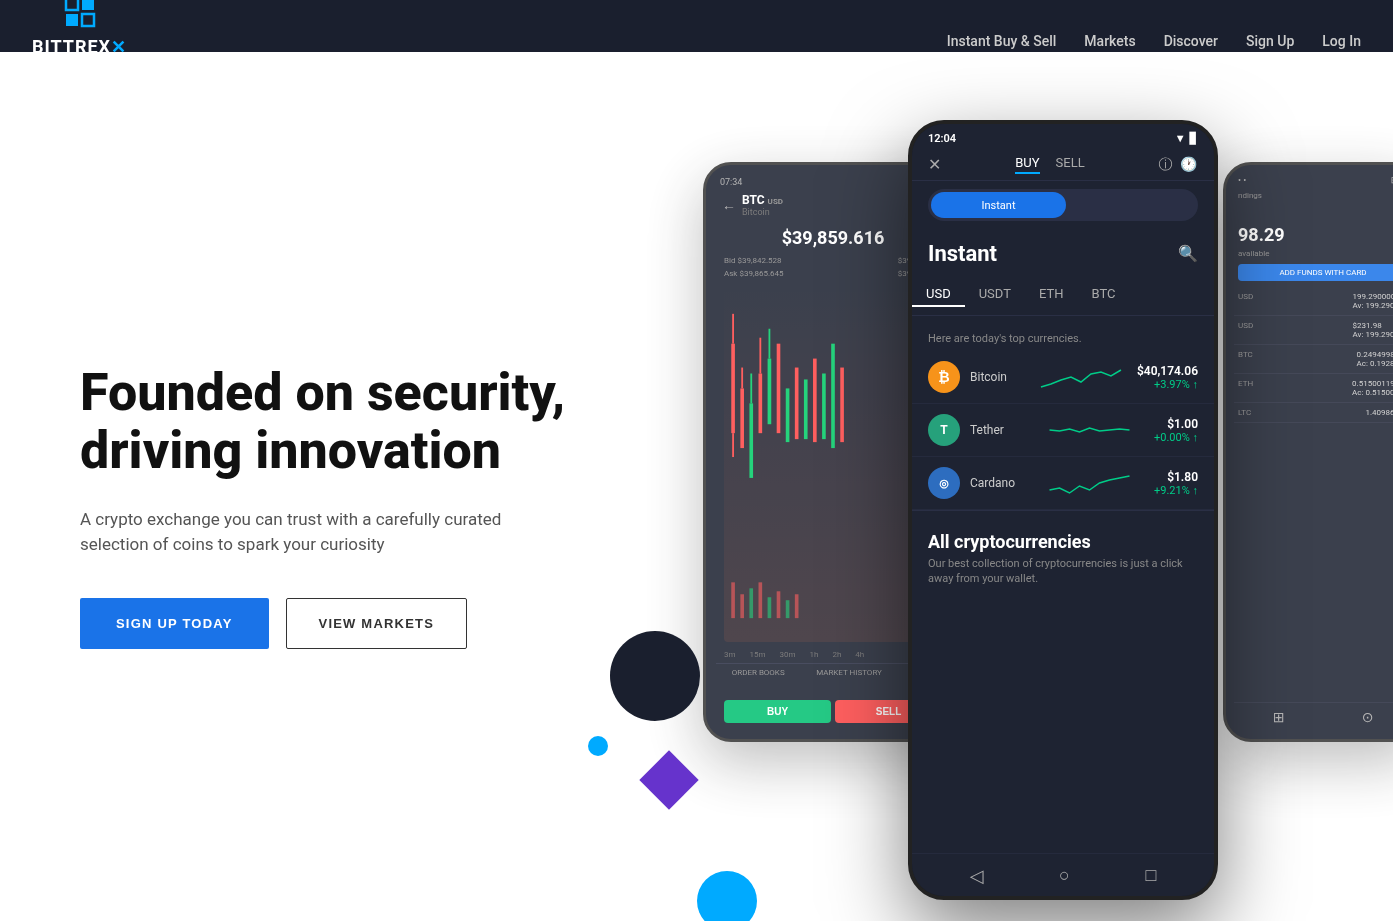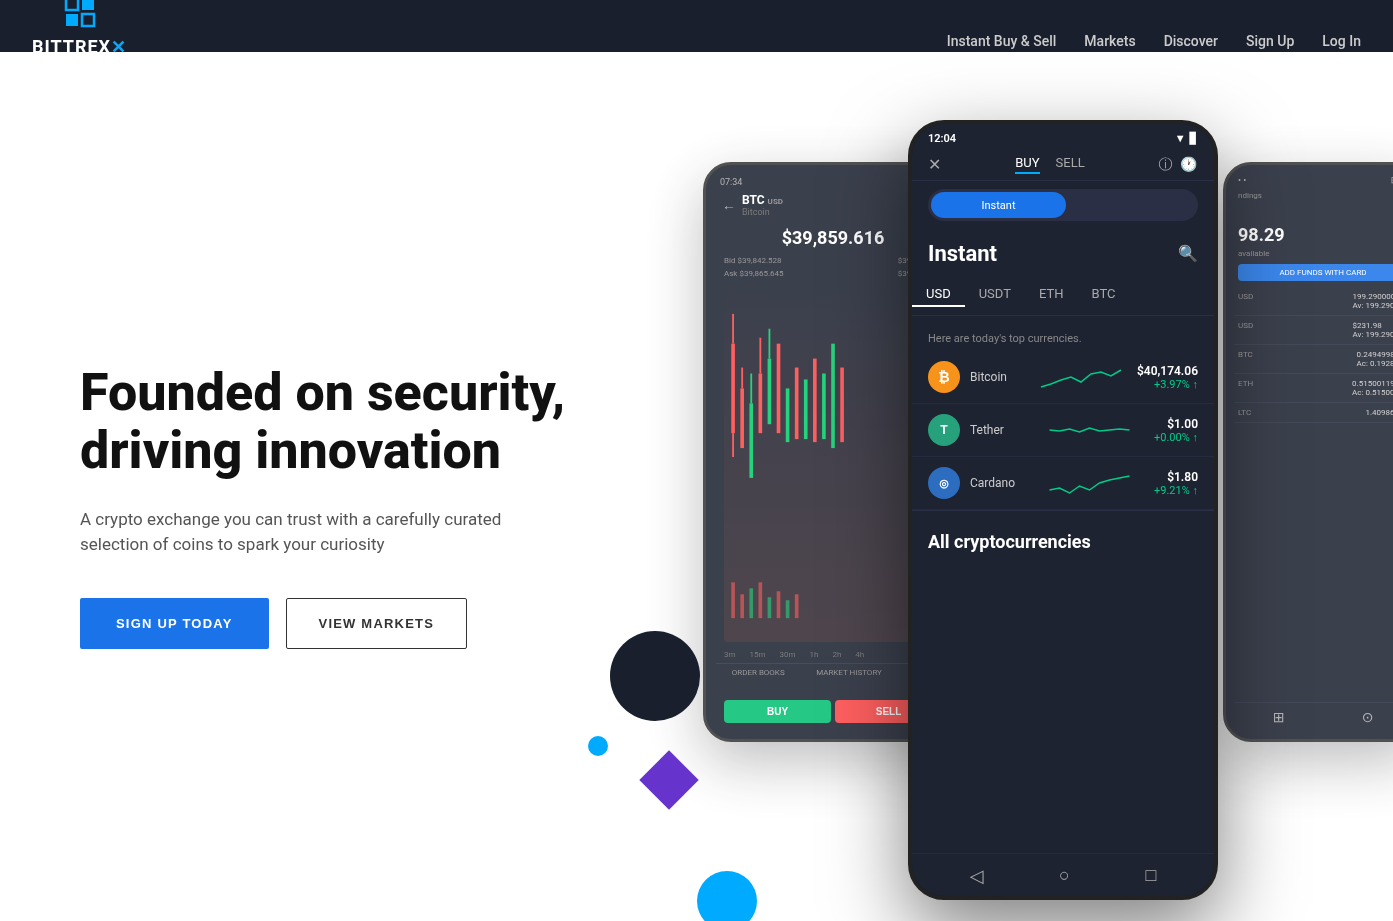--- a/index.html
+++ b/index.html
@@ -577,20 +577,21 @@
             <polyline points="0,22 10,20 20,25 30,18 40,22 50,15 60,12 70,10 80,8" fill="none" stroke="#00cc88" stroke-width="1.5"></polyline>
           </svg>
           <div class="coin-values">
             <div class="coin-price">$1.80</div>
             <div class="coin-change">+9.21% ↑</div>
           </div>
         </div>
 
         <div class="all-crypto">
           <div class="all-crypto-title">All cryptocurrencies</div>
+          <div class="all-crypto-sub">Our best collection of cryptocurrencies is just a click away from your wallet.</div>
         </div>
 
         <div class="phone-nav">
           <span class="nav-btn">◁</span>
           <span class="nav-btn">○</span>
           <span class="nav-btn">□</span>
         </div>
       </div>
     </div>
 

